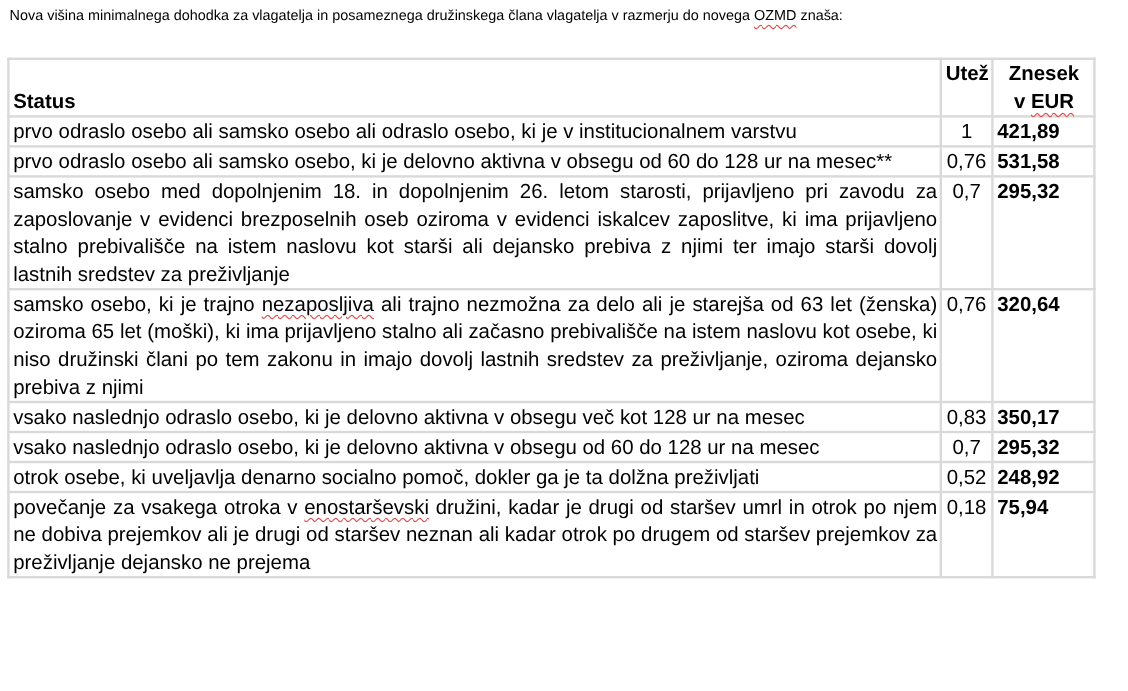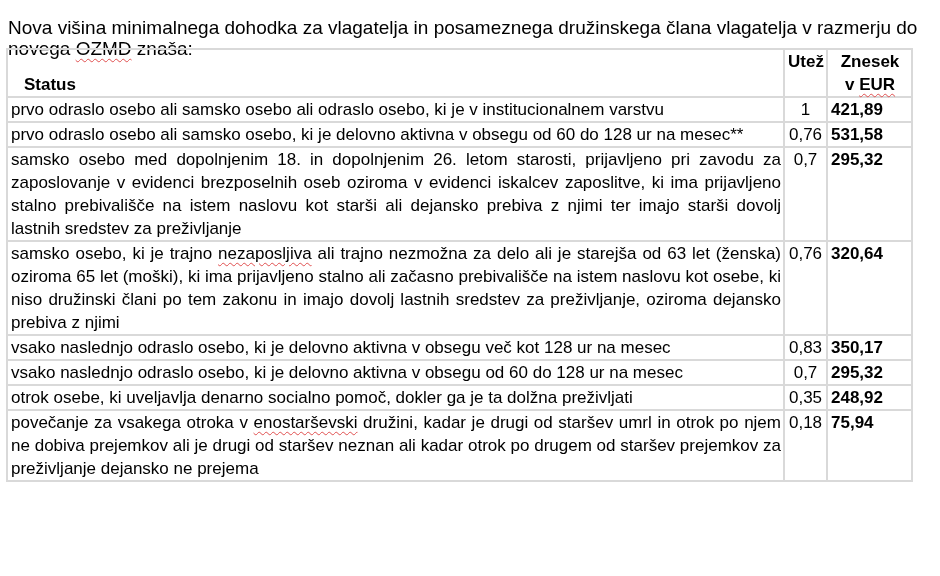--- a/index.html
+++ b/index.html
@@ -11,23 +11,23 @@
       width: 940px;
       height: 576px;
       overflow: hidden;
       font-family: "Liberation Sans", sans-serif;
       color: #000000;
       position: relative;
     }
     .intro {
       position: absolute;
       left: 8px;
-      top: 17px;
+      top: 3px;
       width: 920px;
-      font-size: 19px;
+      font-size: 12px;
       line-height: 21px;
       margin: 0;
     }
     .spell {
       text-decoration: underline wavy #e05050;
       text-decoration-thickness: 1px;
       text-underline-offset: 3px;
     }
     table {
       position: absolute;
@@ -50,21 +50,21 @@
       vertical-align: bottom;
     }
     col.c-status { width: 777px; }
     col.c-utez { width: 43px; }
     col.c-znesek { width: 85px; }
     th.h-utez { text-align: right; vertical-align: top; padding-left: 2px; }
     th.h-znesek { text-align: center; vertical-align: top; }
     td.status { text-align: justify; text-align-last: left; }
     td.utez { text-align: center; padding: 0; }
     td.znesek { text-align: left; font-weight: bold; }
-    .hdr-status { display: block; padding-top: 12px; margin-left: 13px; }
+    .hdr-status { display: block; padding-top: 12px; }
   </style>
 </head>
 <body>
 
 <p class="intro"><span>Nova višina minimalnega dohodka za vlagatelja in posameznega družinskega člana vlagatelja v razmerju do novega </span><span class="spell">OZMD</span><span> znaša:</span></p>
 
 <table>
   <colgroup>
     <col class="c-status">
     <col class="c-utez">
@@ -105,21 +105,21 @@
       <td class="utez">0,83</td>
       <td class="znesek">350,17</td>
     </tr>
     <tr>
       <td class="status">vsako naslednjo odraslo osebo, ki je delovno aktivna v obsegu od 60 do 128 ur na mesec</td>
       <td class="utez">0,7</td>
       <td class="znesek">295,32</td>
     </tr>
     <tr>
       <td class="status">otrok osebe, ki uveljavlja denarno socialno pomoč, dokler ga je ta dolžna preživljati</td>
-      <td class="utez">0,35</td>
+      <td class="utez">0,52</td>
       <td class="znesek">248,92</td>
     </tr>
     <tr>
       <td class="status"><span>povečanje za vsakega otroka v </span><span class="spell">enostarševski</span><span> družini, kadar je drugi od staršev umrl in otrok po njem ne dobiva prejemkov ali je drugi od staršev neznan ali kadar otrok po drugem od staršev prejemkov za preživljanje dejansko ne prejema</span></td>
       <td class="utez">0,18</td>
       <td class="znesek">75,94</td>
     </tr>
   </tbody>
 </table>
 

